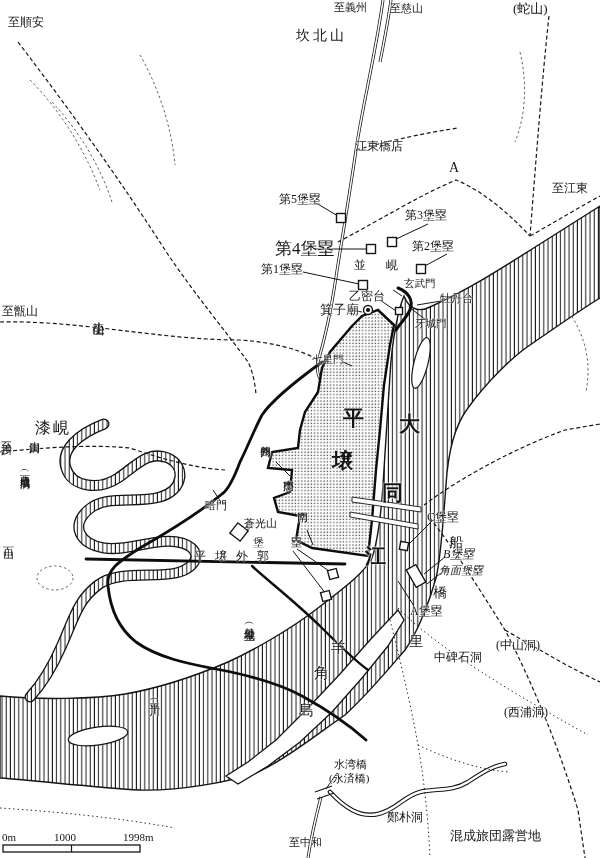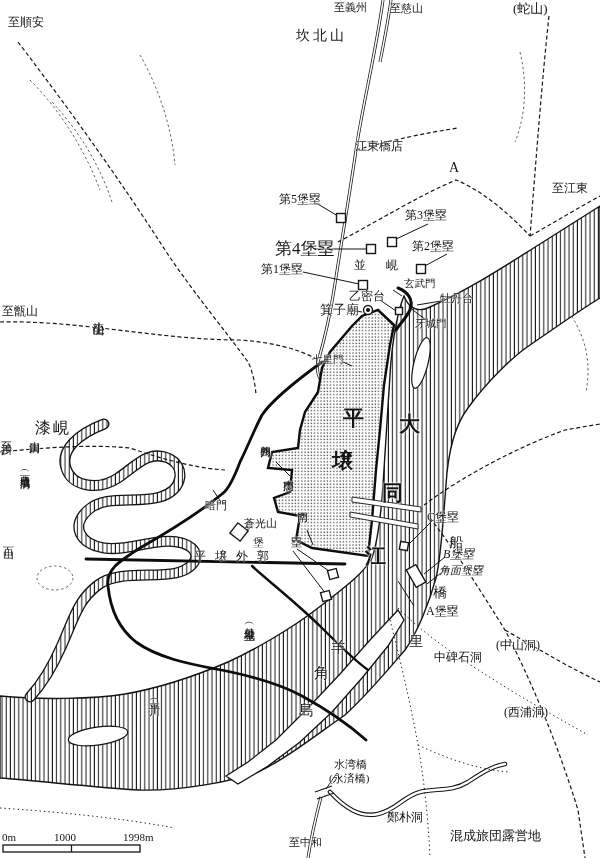--- a/index.html
+++ b/index.html
@@ -190,21 +190,21 @@
       <div class="lbl h" style="left: 312px; top: 354px; font-size: 10.5px;">七星門</div>
       <div class="lbl h" style="left: 2px; top: 305px; font-size: 12px;">至甑山</div>
       <div class="lbl h" style="left: 35px; top: 420px; font-size: 16px; letter-spacing: 2px;">漆峴</div>
       <div class="lbl h" style="left: 205px; top: 500px; font-size: 11px;">暗門</div>
       <div class="lbl h" style="left: 244px; top: 518px; font-size: 11px;">蒼光山</div>
       <div class="lbl h" style="left: 253px; top: 537px; font-size: 11px; letter-spacing: 8px;">堡　塁</div>
       <div class="lbl h" style="left: 194px; top: 550px; font-size: 12px; letter-spacing: 9px;">平壌外郭</div>
       <div class="lbl h" style="left: 427px; top: 511px; font-size: 12px;">C堡塁</div>
       <div class="lbl h" style="left: 443px; top: 548px; font-size: 12px; font-style: italic;">B堡塁</div>
       <div class="lbl h" style="left: 439px; top: 565px; font-size: 11px; font-style: italic;">角面堡塁</div>
-      <div class="lbl h" style="left: 410px; top: 605px; font-size: 12px; padding-left: 16px;">A堡塁</div>
+      <div class="lbl h" style="left: 410px; top: 605px; font-size: 12px;">A堡塁</div>
       <div class="lbl h" style="left: 496px; top: 602px; font-size: 12px; margin-top: 37px;">(中山洞)</div>
       <div class="lbl h" style="left: 434px; top: 651px; font-size: 12px;">中碑石洞</div>
       <div class="lbl h" style="left: 504px; top: 706px; font-size: 12px;">(西浦洞)</div>
       <div class="lbl h" style="left: 334px; top: 759px; font-size: 11px;">水湾橋</div>
       <div class="lbl h" style="left: 329px; top: 773px; font-size: 11px;">(永済橋)</div>
       <div class="lbl h" style="left: 387px; top: 811px; font-size: 12px;">鄭朴洞</div>
       <div class="lbl h" style="left: 289px; top: 837px; font-size: 11px;">至中和</div>
       <div class="lbl h" style="left: 450px; top: 829px; font-size: 13px;">混成旅団露営地</div>
       <div class="lbl h" style="left: 2px; top: 832px; font-size: 11px;">0m</div>
       <div class="lbl h" style="left: 54px; top: 832px; font-size: 11px;">1000</div>

